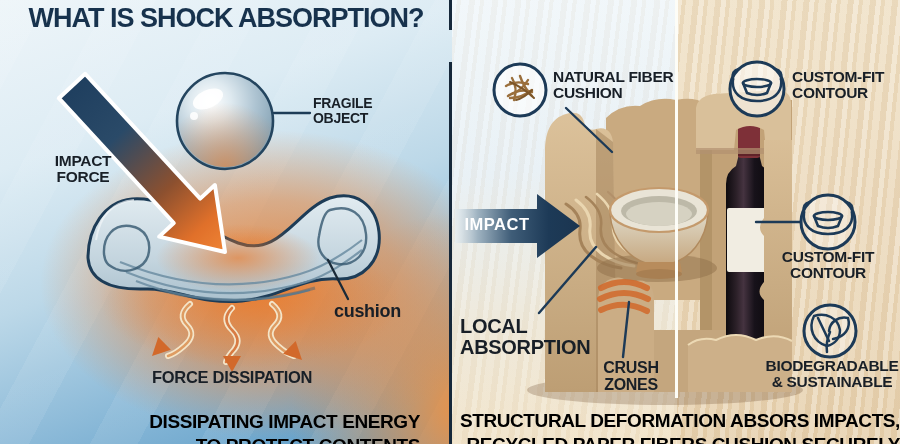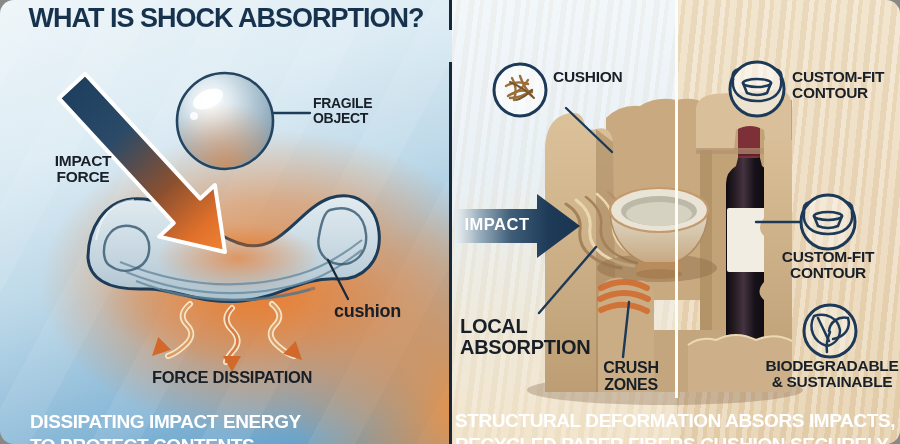--- a/index.html
+++ b/index.html
@@ -1,19 +1,18 @@
 <!DOCTYPE html>
 <html><head>
 <meta charset="utf-8">
 <style>
   html,body{margin:0;padding:0;background:#888;}
   .canvas{
     position:relative;width:900px;height:444px;overflow:hidden;
     font-family:"Liberation Sans",sans-serif;
-    border-radius:14px;
   }
   
   .bg-left{
     position:absolute;left:0;top:0;width:452px;height:444px;
     background:linear-gradient(160deg,#eef5f9 0%,#ddecf4 28%,#bcd8e8 52%,#7fb2d4 80%,#5596c2 100%);
   }
   .bg-left .glow{
     position:absolute;inset:0;
     background:
       radial-gradient(ellipse 330px 220px at 60% 64%, rgba(235,133,58,.92) 0%, rgba(235,133,58,.55) 38%, rgba(235,133,58,0) 70%),
@@ -48,21 +47,21 @@
   .art{position:absolute;left:0;top:0;z-index:2;}
   
   .lbl{position:absolute;z-index:4;font-weight:bold;color:#181f27;line-height:1.05;letter-spacing:-0.3px;white-space:nowrap;}
   .title{font-size:27px;letter-spacing:-1px;color:#17324d;text-align:center;}
   .t-left{left:0;top:4px;width:452px;}
   .t-right{left:452px;top:4px;width:448px;}
   .lbl-impact-force{left:50px;top:153px;width:66px;text-align:center;font-size:15.5px;}
   .lbl-fragile{left:313px;top:96px;font-size:14px;}
   .lbl-cushion{left:334px;top:302px;font-size:18px;}
   .lbl-force-diss{left:152px;top:369px;width:150px;text-align:left;font-size:16.5px;}
-  .caption{font-size:19px;text-align:left;letter-spacing:-0.4px;color:#ffffff;}
+  .caption{font-size:19px;text-align:right;letter-spacing:-0.4px;color:#000000;}
   .cap-left1{left:30px;top:412px;width:390px;}
   .cap-left2{left:30px;top:436px;width:390px;}
   .cap-right1{left:455px;top:411px;width:445px;}
   .cap-right2{left:455px;top:435px;width:445px;}
   .lbl-nat-fiber{left:553px;top:69px;font-size:15.5px;}
   .lbl-cf-top{left:792px;top:69px;font-size:15.5px;}
   .lbl-impact{left:459px;top:216px;width:76px;text-align:center;font-size:16.5px;color:#ffffff;letter-spacing:.5px;}
   .lbl-local-def{left:460px;top:316px;width:120px;text-align:left;font-size:20px;}
   .lbl-crush{left:595px;top:360px;width:72px;text-align:center;font-size:16px;}
   .lbl-cf-mid{left:770px;top:249px;width:116px;text-align:center;font-size:15.5px;}
@@ -316,20 +315,21 @@
     <div>OBJECT</div>
   </div>
 
   <div class="lbl lbl-cushion">cushion</div>
   <div class="lbl lbl-force-diss">FORCE DISSIPATION</div>
 
   <div class="lbl caption cap-left1">DISSIPATING IMPACT ENERGY</div>
   <div class="lbl caption cap-left2">TO PROTECT CONTENTS</div>
 
   <div class="lbl lbl-nat-fiber">
+    <div>NATURAL FIBER</div>
     <div>CUSHION</div>
   </div>
 
   <div class="lbl lbl-cf-top">
     <div>CUSTOM-FIT</div>
     <div>CONTOUR</div>
   </div>
 
   <div class="lbl lbl-impact">IMPACT</div>
 

